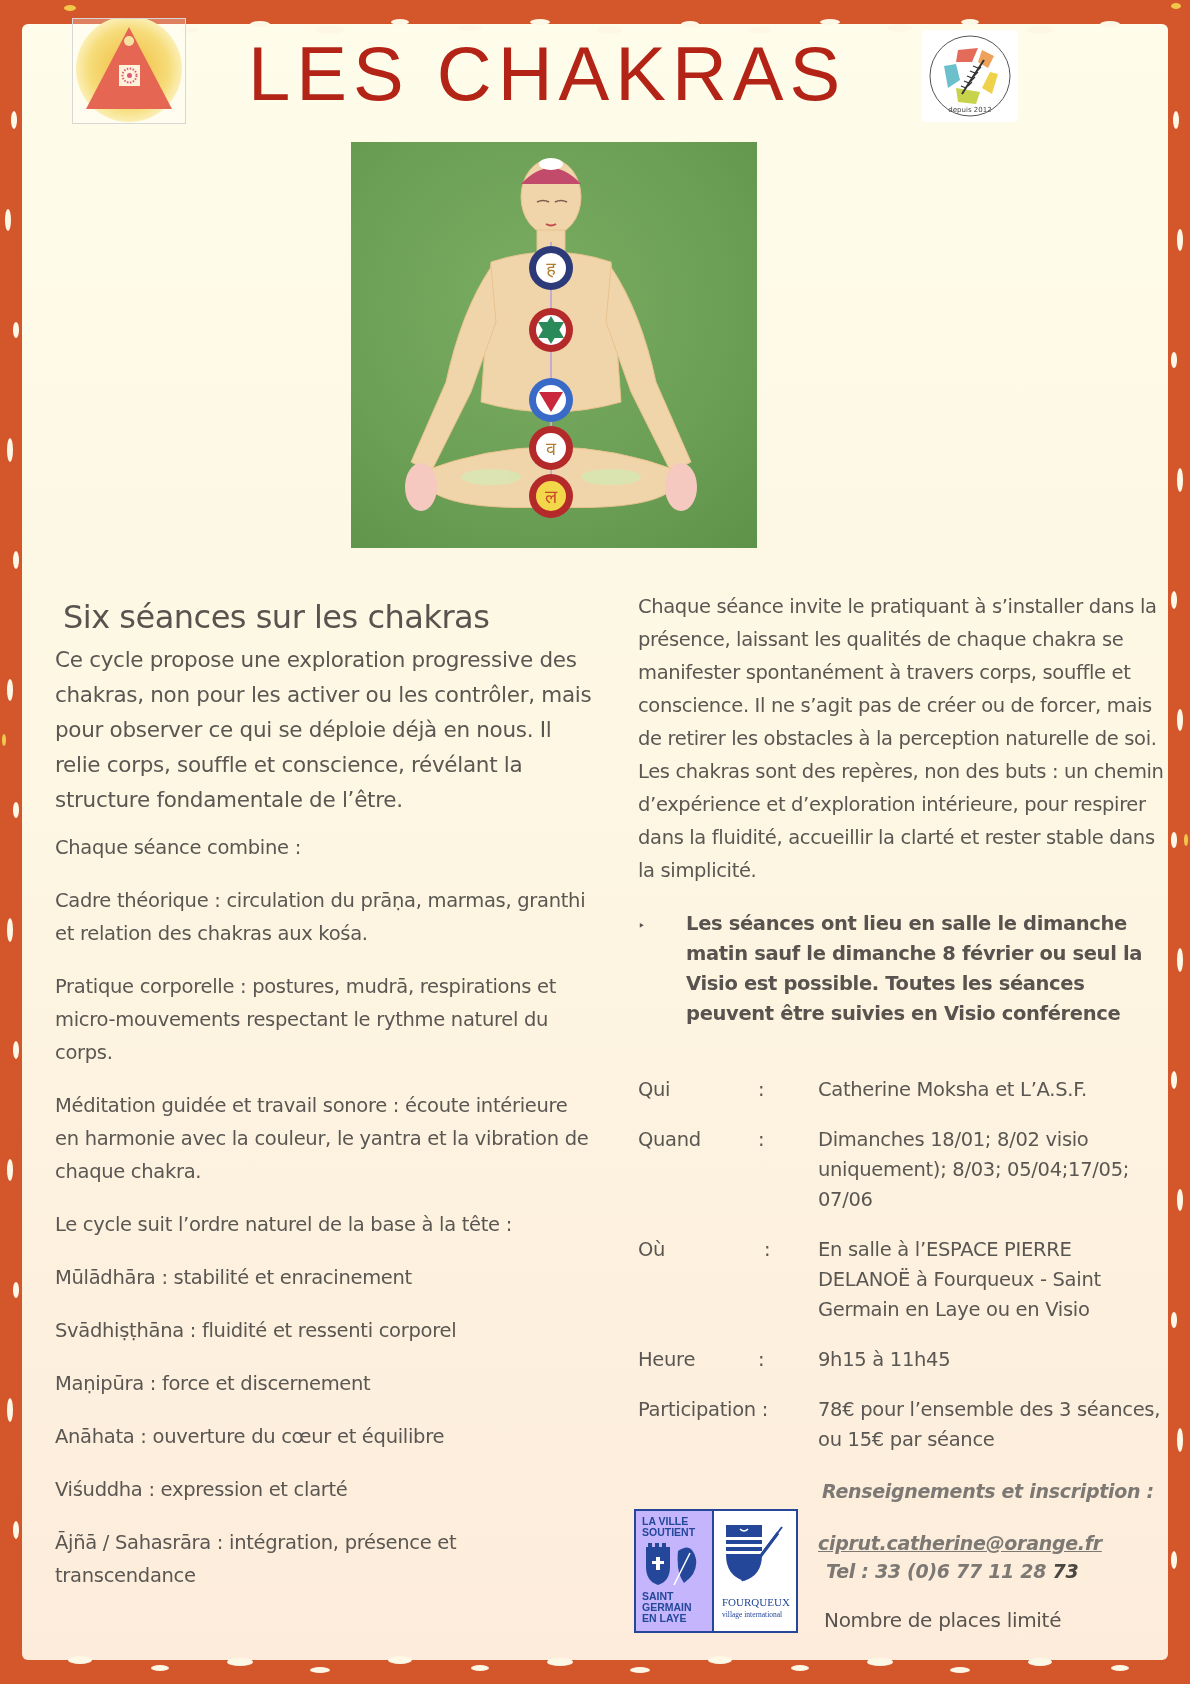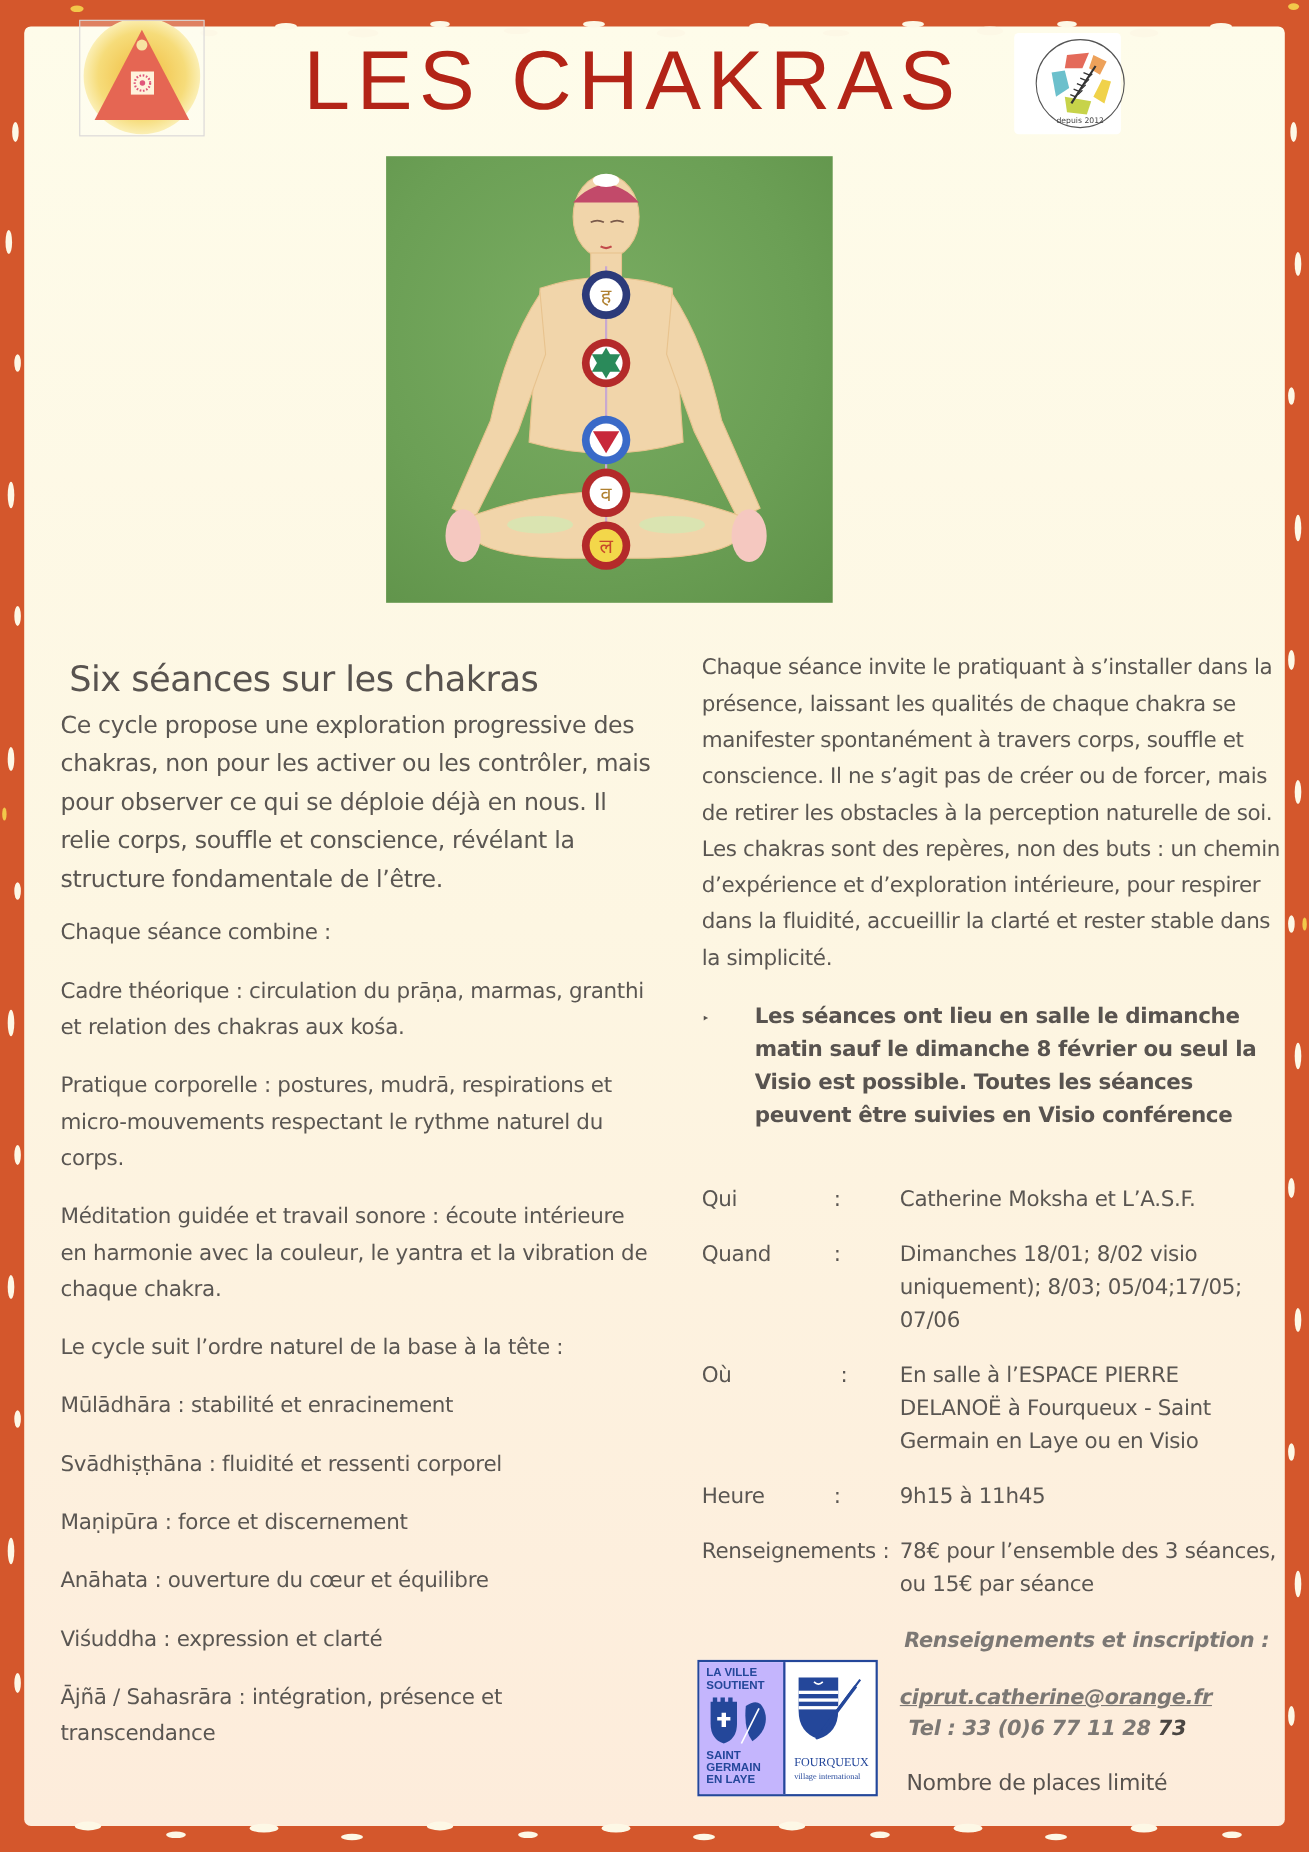--- a/index.html
+++ b/index.html
@@ -14,29 +14,29 @@
     position:absolute; left:22px; top:24px; width:1146px; height:1636px;
     background:linear-gradient(180deg,#fefcea 0%,#fdf6e2 50%,#fdecdb 100%);
     z-index:0;
     border-radius:6px;
   }
   .content { position:absolute; inset:0; z-index:2; }
 
   .title {
     position:absolute; left:248px; top:34px; width:620px;
     font-family:"Liberation Sans", sans-serif; font-size:76px; letter-spacing:6px;
-    color:#b32417; line-height:80px; white-space:nowrap;margin-left:28px;
+    color:#b32417; line-height:80px; white-space:nowrap;
   }
   .logo-left {
     position:absolute; left:72px; top:18px; width:112px; height:104px;
     border:1px solid #d9d6d6; background:rgba(255,255,255,0.25);
   }
   .logo-right {
-    position:absolute; left:922px; top:30px; width:85px; height:92px;
-    background:#fff; border-radius:4px;padding-left:12px;
+    position:absolute; left:922px; top:30px; width:96px; height:92px;
+    background:#fff; border-radius:4px;
   }
   .hero {
     position:absolute; left:351px; top:142px; width:406px; height:406px;
     background:radial-gradient(circle at 45% 40%, #7aad62 0%, #6b9f55 60%, #5f9249 100%);
   }
 
   .col-left { position:absolute; left:55px; top:598px; width:540px; }
   .col-right { position:absolute; left:638px; top:590px; width:530px; }
 
   .h2 {
@@ -281,21 +281,21 @@
         <span class="info-label">Où</span>
         <span class="info-colon" style="padding-left:6px;box-sizing:border-box;">:</span>
         <span class="info-value">En salle à l’ESPACE PIERRE DELANOË à Fourqueux - Saint Germain en Laye ou en Visio</span>
       </div>
       <div class="info-row">
         <span class="info-label">Heure</span>
         <span class="info-colon">:</span>
         <span class="info-value">9h15 à 11h45</span>
       </div>
       <div class="info-row">
-        <span class="info-label" style="width:180px;">Renseignements :</span>
+        <span class="info-label" style="width:180px;">Participation :</span>
         <span class="info-value">78€ pour l’ensemble des 3 séances, ou 15€ par séance</span>
       </div>
     </div>
   </div>
 
   <div class="contact-title">Renseignements et inscription :</div>
   <a class="email">ciprut.catherine@orange.fr</a>
   <div class="phone"><span>Tel : 33 (0)6 77 11 28 </span><b>73</b></div>
   <div class="limited">Nombre de places limité</div>
 

